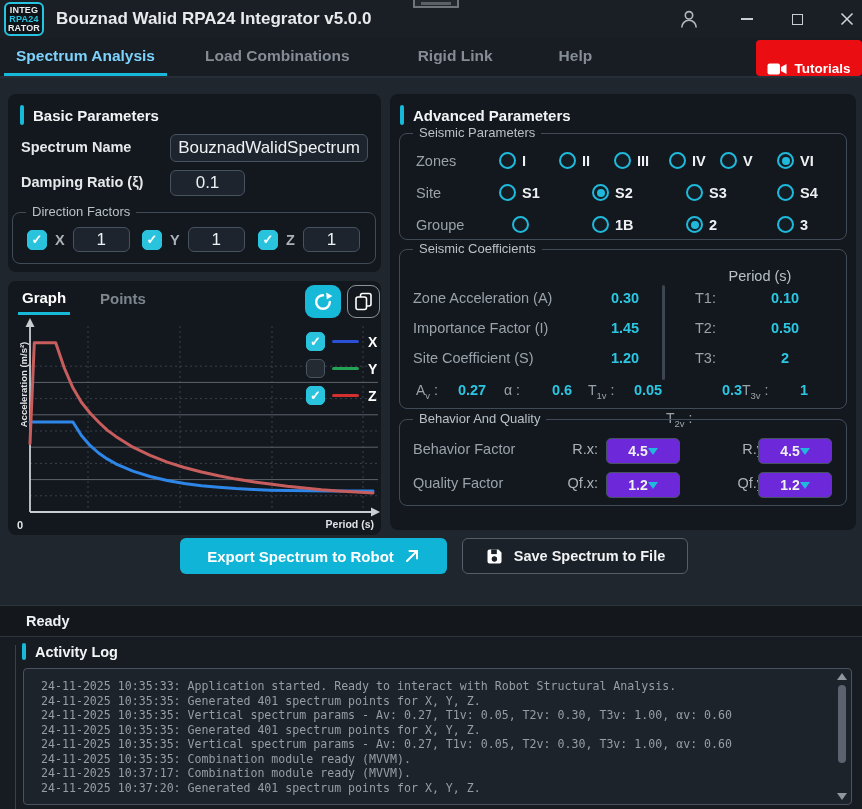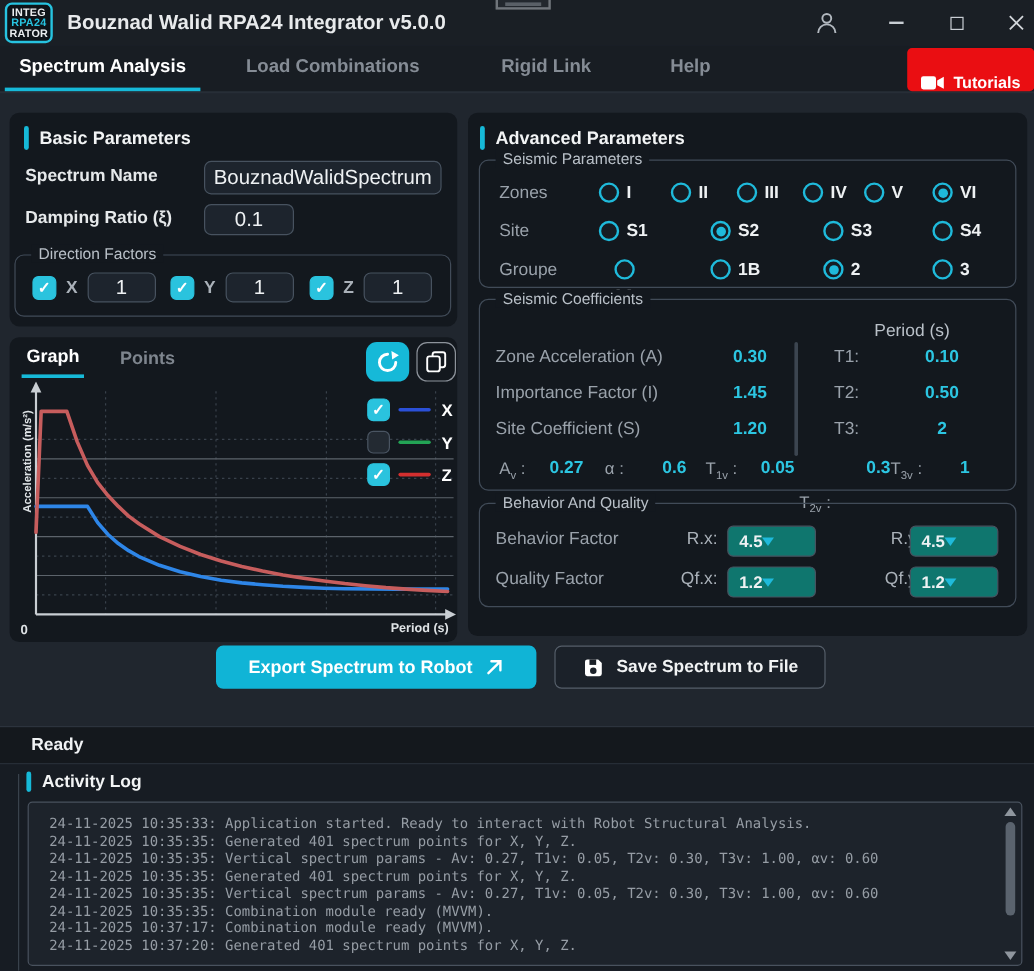--- a/index.html
+++ b/index.html
@@ -17,21 +17,21 @@
   #clipped-icon .bar { position:absolute; left:6px; top:4px; width:30px; height:3px; background:#5a6067; }
   .titlebtn { position:absolute; top:0; height:38px; width:34px; display:flex; align-items:center; justify-content:center; }
   #btn-user { left:672px; } #btn-min { left:730px; } #btn-max { left:780px; } #btn-close { left:830px; }
   #btn-min .bar { width:12px; height:2px; background:#c9ced4; }
   #btn-max .box { width:11px; height:11px; border:1.5px solid #c9ced4; }
 
   
   #tabbar { position:absolute; left:0; top:38px; width:862px; height:40px; background:#181d23; border-bottom:2px solid #272e37; }
   #nav-tabs { position:absolute; left:4px; top:0; height:38px; display:flex; align-items:stretch; }
   .nav-tab { display:flex; align-items:center; padding:0 12px; font-size:15.5px; font-weight:600; color:#858c95; border-bottom:3px solid transparent; white-space:nowrap; }
-  .nav-tab.active { color:#ffffff; font-weight:700; border-bottom:3px solid #16b9d8; }
+  .nav-tab.active { color:#7dd3fc; font-weight:700; border-bottom:3px solid #16b9d8; }
   .nav-tab + .nav-tab { margin-left:26px; }
   .nav-tab:nth-child(3){ margin-left:44px; } .nav-tab:nth-child(4){ margin-left:42px; }
   #tutorials-btn { position:absolute; right:0; top:2px; width:106px; height:36px; background:#ea0e12; border-radius:4px; display:flex; align-items:flex-end; justify-content:center; gap:7px; color:#fff; font-size:13.5px; font-weight:700; }
 
   
   .card { position:absolute; background:#13181e; border-radius:8px; }
   .sec-head { position:absolute; display:flex; align-items:center; gap:9px; font-size:15px; font-weight:700; color:#f2f4f5; }
   .accent { width:4px; height:20px; background:#16b9d8; border-radius:2px; }
   .gbox { position:absolute; border:1px solid #414b58; border-radius:8px; }
   .gbox-legend { position:absolute; top:-9px; left:13px; background:#13181e; padding:0 6px; font-size:13px; color:#b9c0c8; white-space:nowrap; }
@@ -40,21 +40,21 @@
   .glbl { position:absolute; font-size:14.5px; color:#9aa2ab; white-space:nowrap; }
   .inp { position:absolute; background:#1d242d; border:1px solid #47525f; border-radius:6px; color:#eef1f3; font-size:17px; display:flex; align-items:center; justify-content:center; }
   .cyanval { color:#2cc6e2; font-weight:700; font-size:14.5px; }
 
   .cb { width:20px; height:20px; border-radius:5px; background:#232a32; border:1px solid #4a5562; display:flex; align-items:center; justify-content:center; font-size:13px; font-weight:700; color:#fff; }
   .cb.checked { background:#2ac3de; border-color:#2ac3de; }
 
   .radio { width:17px; height:17px; border-radius:50%; border:2px solid #1fbadb; background:#161c23; display:inline-flex; align-items:center; justify-content:center; flex:none; }
   .radio .dot { width:8px; height:8px; border-radius:50%; background:#1fbadb; }
 
-  .dd { position:absolute; width:74px; height:26px; background:#0f766e; border:1px solid #47525f; border-radius:5px; display:flex; align-items:center; justify-content:flex-start; padding:0 9px; color:#eef1f3; font-size:14px; font-weight:600; }
+  .dd { position:absolute; width:74px; height:26px; background:#6d28d9; border:1px solid #47525f; border-radius:5px; display:flex; align-items:center; justify-content:center; padding:0 9px; color:#eef1f3; font-size:14px; font-weight:600; }
   .dd .arr { width:0; height:0; border-left:5.5px solid transparent; border-right:5.5px solid transparent; border-top:7px solid #1fbadb; }
 
   
   .gtab { position:absolute; font-size:15px; font-weight:700; white-space:nowrap; }
   .gtab.active { color:#fff; border-bottom:3px solid #16b9d8; padding:0 4px 6px 4px; }
   .gtab.inactive { color:#7e858e; }
   #refresh-btn { position:absolute; left:297px; top:4px; width:36px; height:33px; background:#16b9d8; border-radius:9px; display:flex; align-items:center; justify-content:center; }
   #copy-btn { position:absolute; left:339px; top:4px; width:33px; height:33px; border:1.5px solid #8d939b; border-radius:9px; display:flex; align-items:center; justify-content:center; }
   #legend { position:absolute; left:0; top:0; width:373px; height:254px; pointer-events:none; }
   .leg-row { position:absolute; display:flex; align-items:center; }

